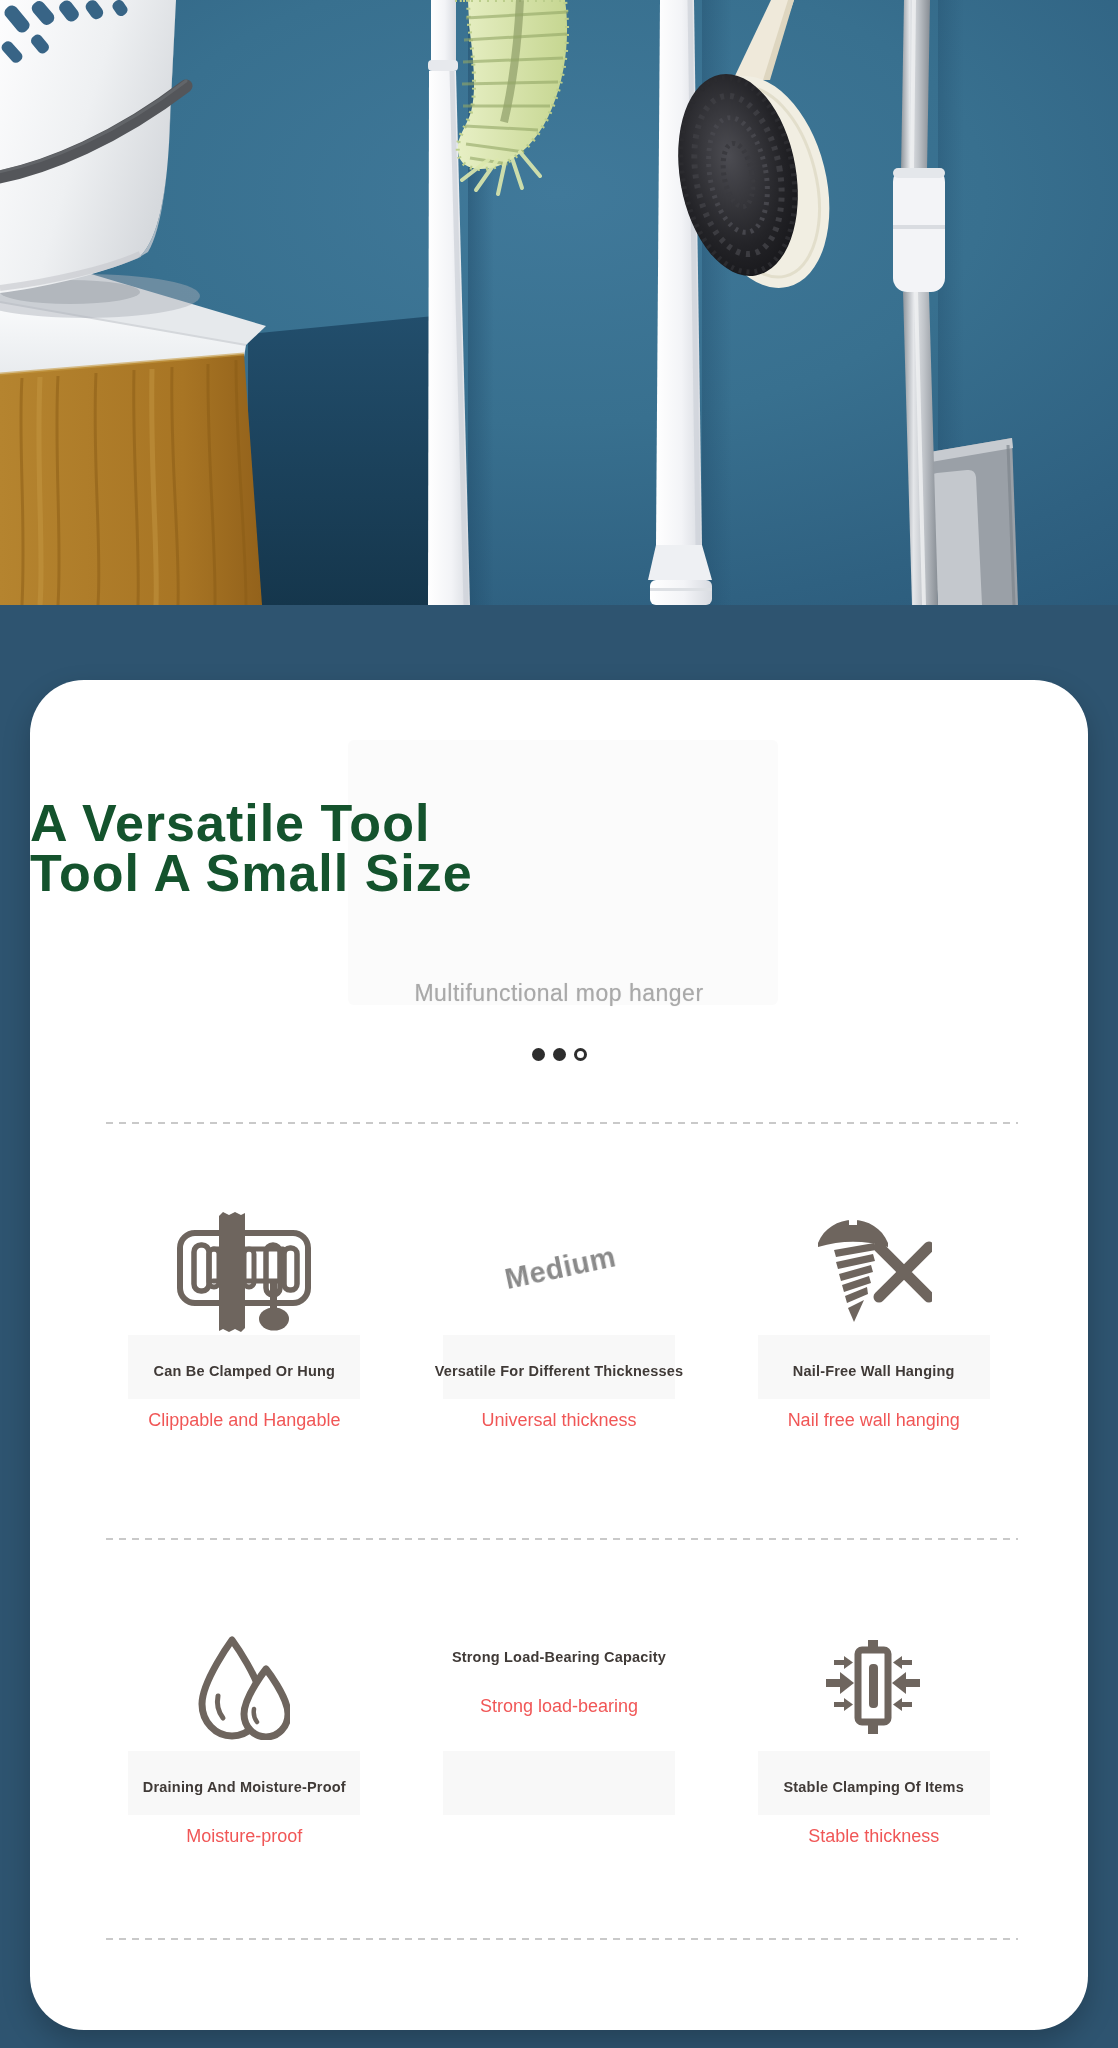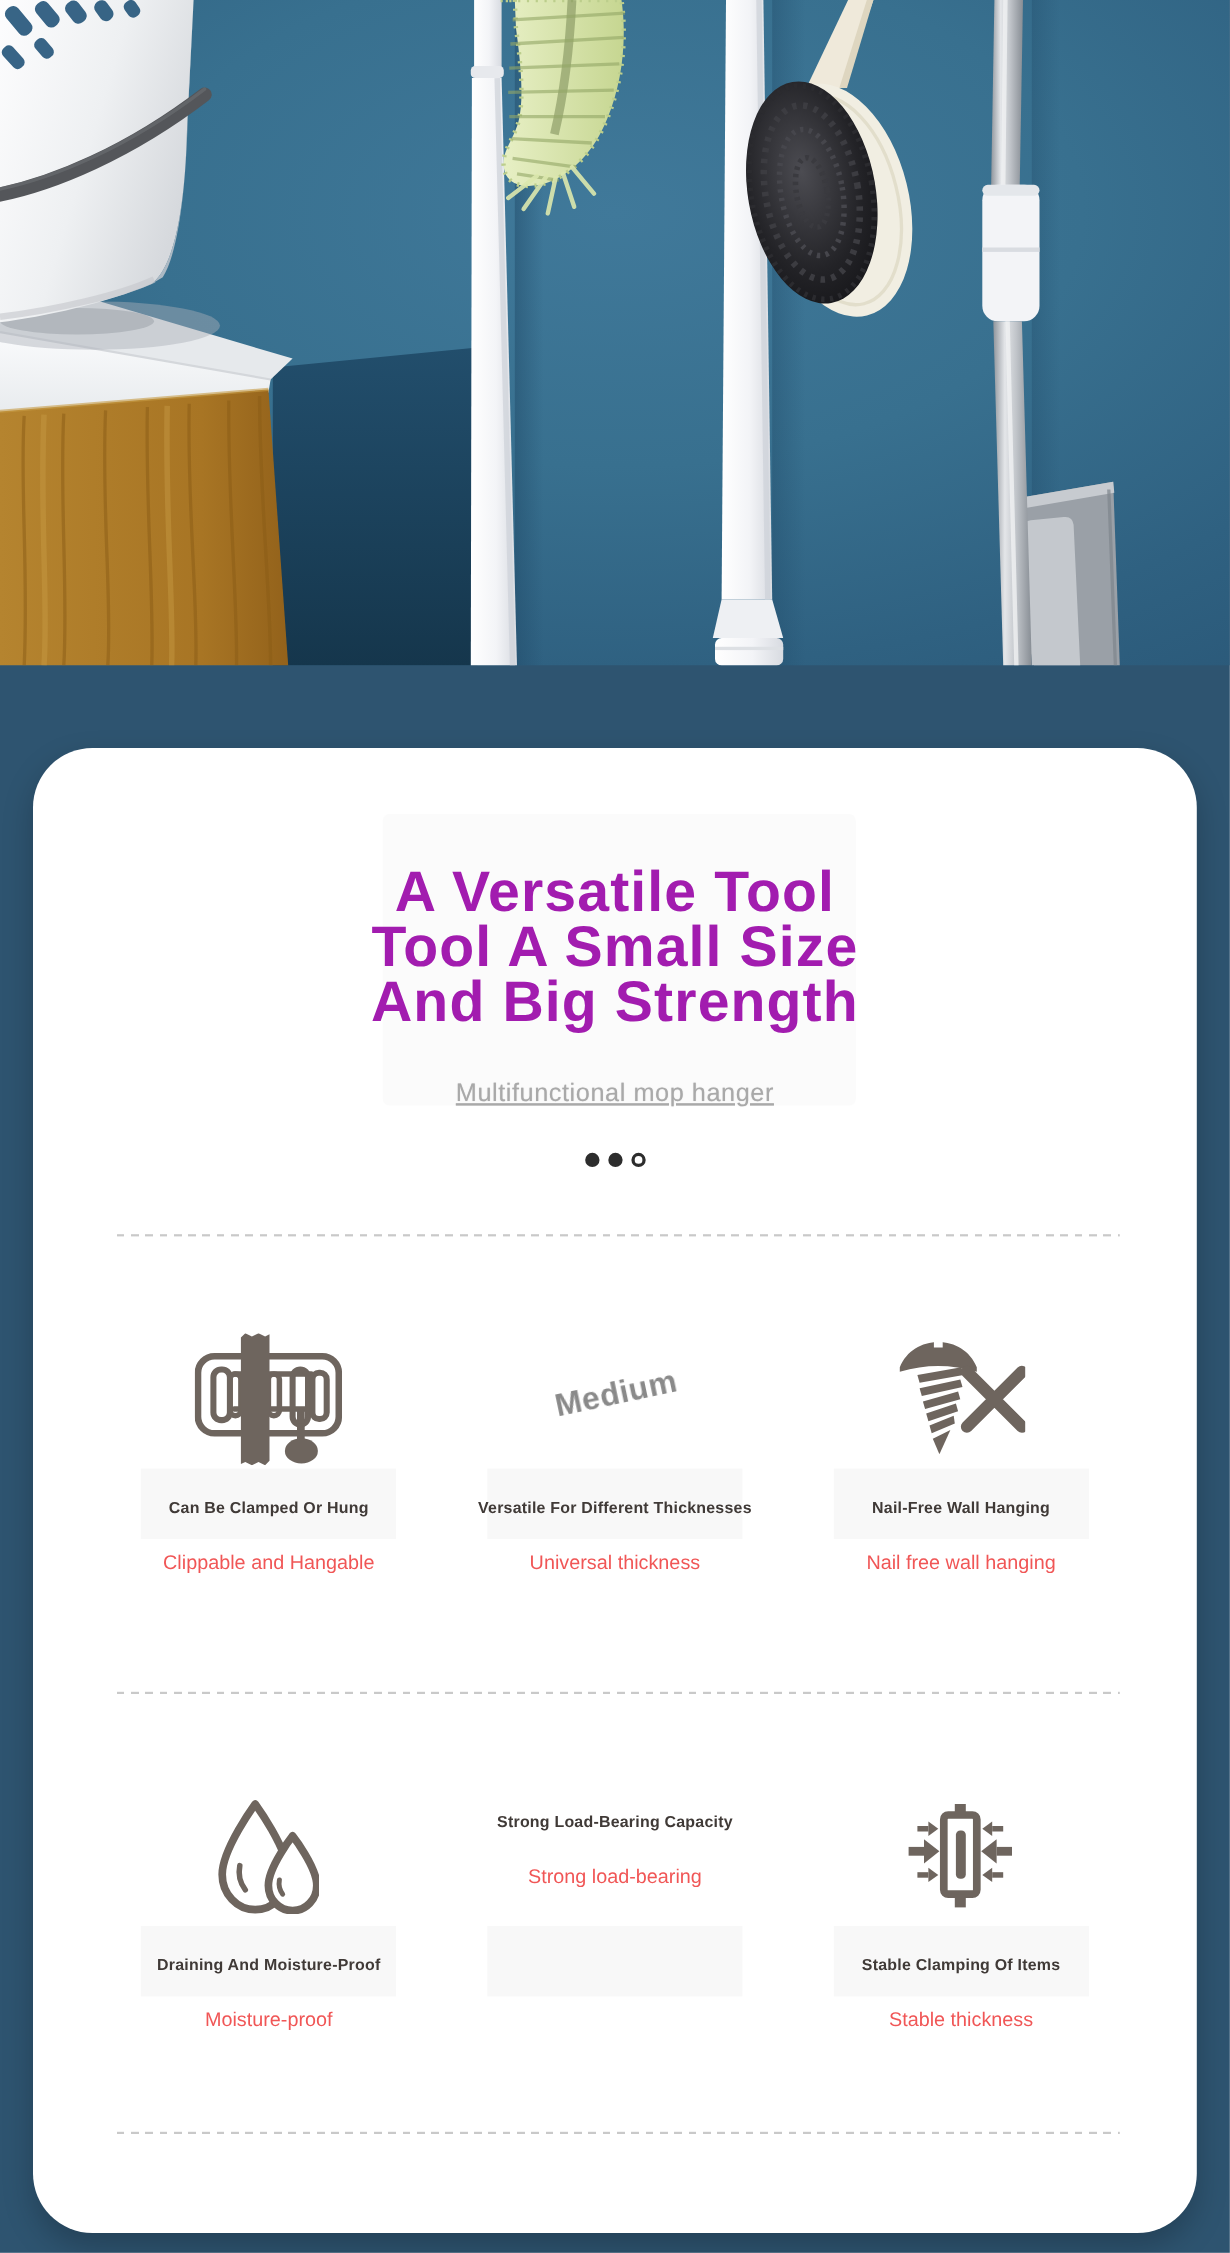--- a/index.html
+++ b/index.html
@@ -8,26 +8,26 @@
     background:#2e5470;font-family:"Liberation Sans","DejaVu Sans",sans-serif;
   }
   .hero{position:absolute;left:0;top:0;width:1118px;height:605px;}
   .hero svg{display:block;width:1118px;height:605px;}
   .card{
     position:absolute;left:30px;top:680px;width:1058px;height:1350px;
     background:#ffffff;border-radius:54px;box-shadow:0 12px 28px rgba(0,0,0,.22);
   }
   .heading-ghost{position:absolute;left:318px;top:60px;width:430px;height:265px;
     background:#f8f8f8;opacity:.5;border-radius:6px;}
-  .heading{position:absolute;left:0;right:0;top:106px;margin:0;text-align:center;
-    font-size:52px;line-height:50px;font-weight:700;color:#a21caf;letter-spacing:1px;}
+  .heading{position:absolute;left:0;right:0;top:118px;margin:0;
+    font-size:52px;line-height:50px;font-weight:700;color:#14532d;letter-spacing:1px;}
   .heading span{display:block;}
   .tagline{position:absolute;left:0;right:0;top:300px;margin:0;text-align:center;
     font-size:23px;letter-spacing:.5px;color:#9b9b9b;opacity:.85;
-    filter:blur(.3px);text-shadow:0 0 1px #c2c2c2;text-decoration:underline;}
+    filter:blur(.3px);text-shadow:0 0 1px #c2c2c2;}
   .dots{position:absolute;left:0;right:0;top:368px;display:flex;justify-content:center;gap:8px;}
   .dot{width:13px;height:13px;border-radius:50%;background:#2d2d2d;box-sizing:border-box;}
   .dot.outline{background:#ffffff;border:3.5px solid #2d2d2d;}
   .divider{position:absolute;left:76px;right:70px;height:2px;
     background:repeating-linear-gradient(90deg,#c9c9c9 0 7px,transparent 7px 13px);}
   .d1{top:442px}.d2{top:858px}.d3{top:1258px}
   .feature-row{position:absolute;left:57px;right:57px;display:flex;}
   .row1{top:527px}.row2{top:943px}
   .feature{flex:1 1 0;text-align:center;position:relative;}
   .title-ghost{position:absolute;top:128px;left:50%;transform:translateX(-50%);
@@ -221,21 +221,20 @@
   </g>
 </svg>
 </div>
 
 <div class="card">
   <div class="heading-ghost"></div>
 
   <h1 class="heading">
     <span>A Versatile Tool</span>
     <span>Tool A Small Size</span>
-    <span>And Big Strength</span>
   </h1>
 
   <p class="tagline">Multifunctional mop hanger</p>
 
   <div class="dots">
     <span class="dot"></span>
     <span class="dot"></span>
     <span class="dot outline"></span>
   </div>
 

